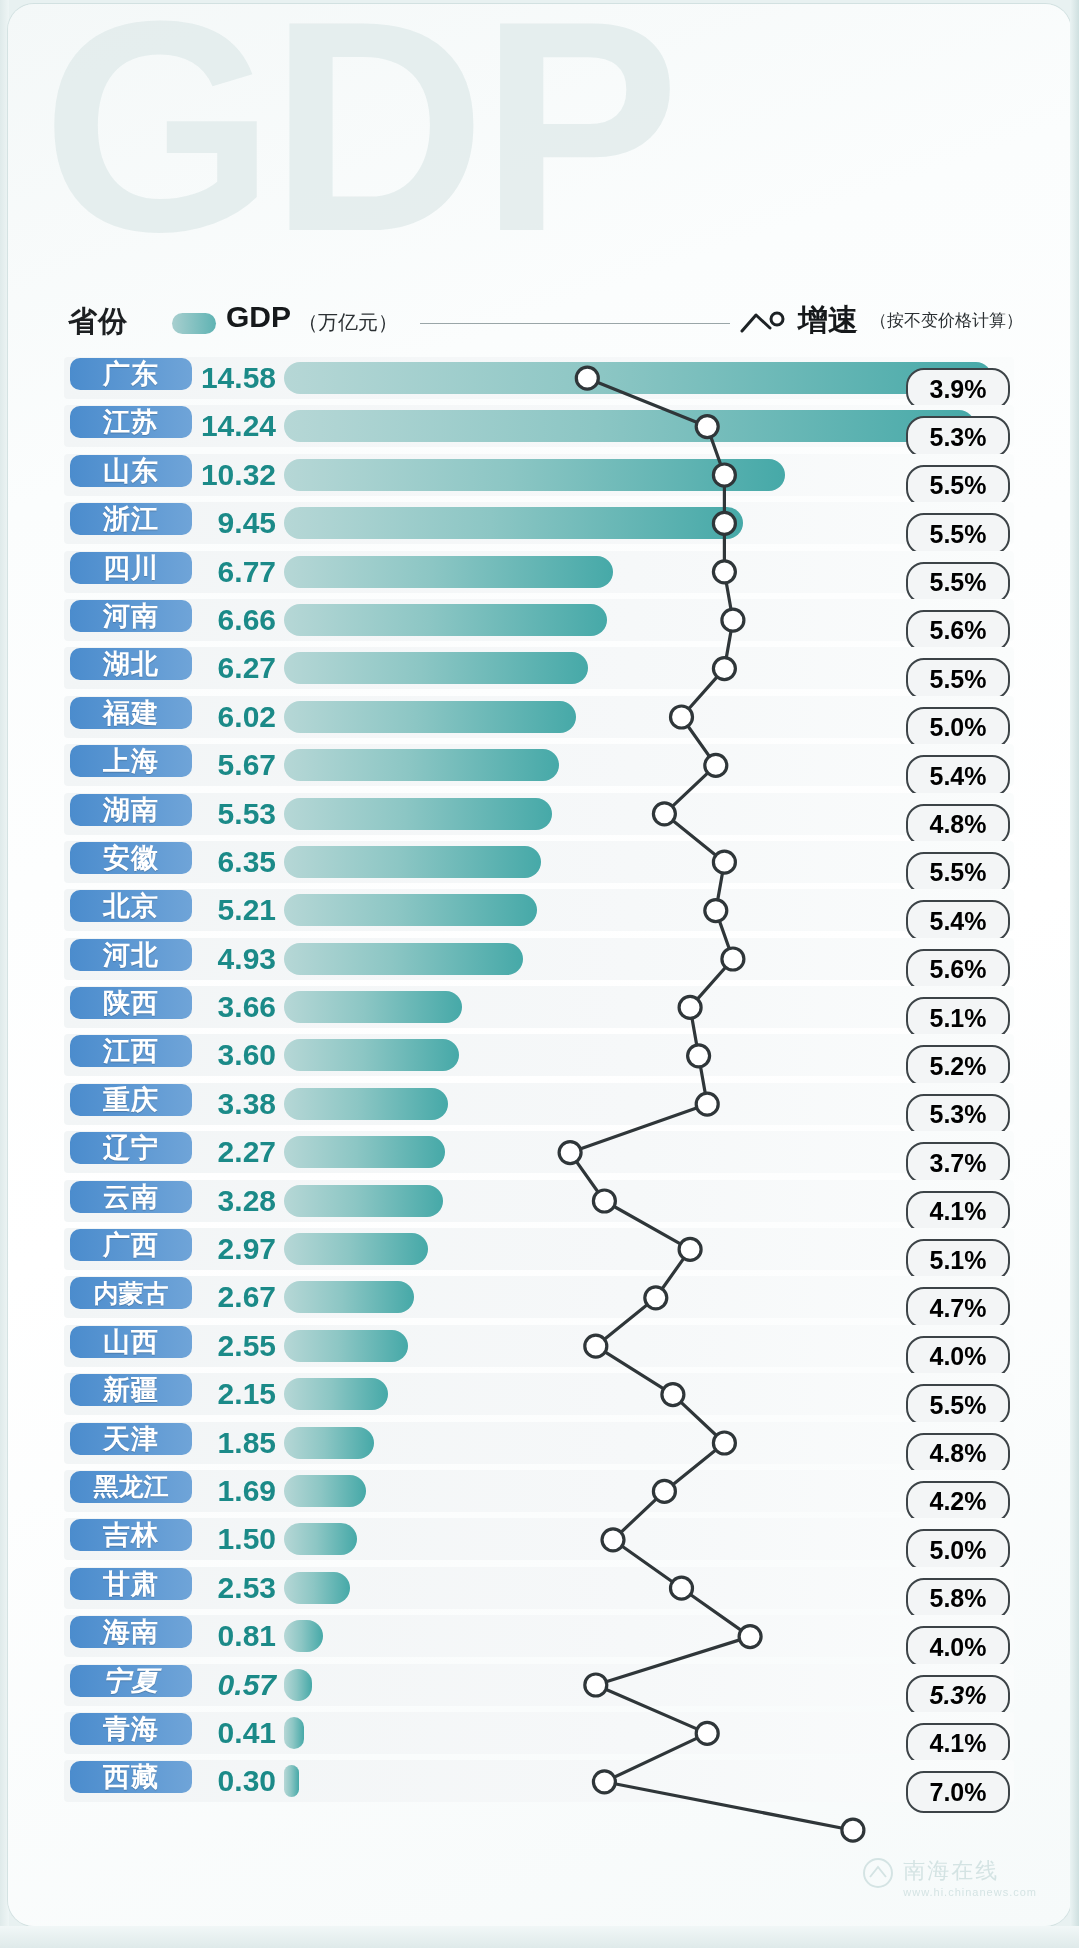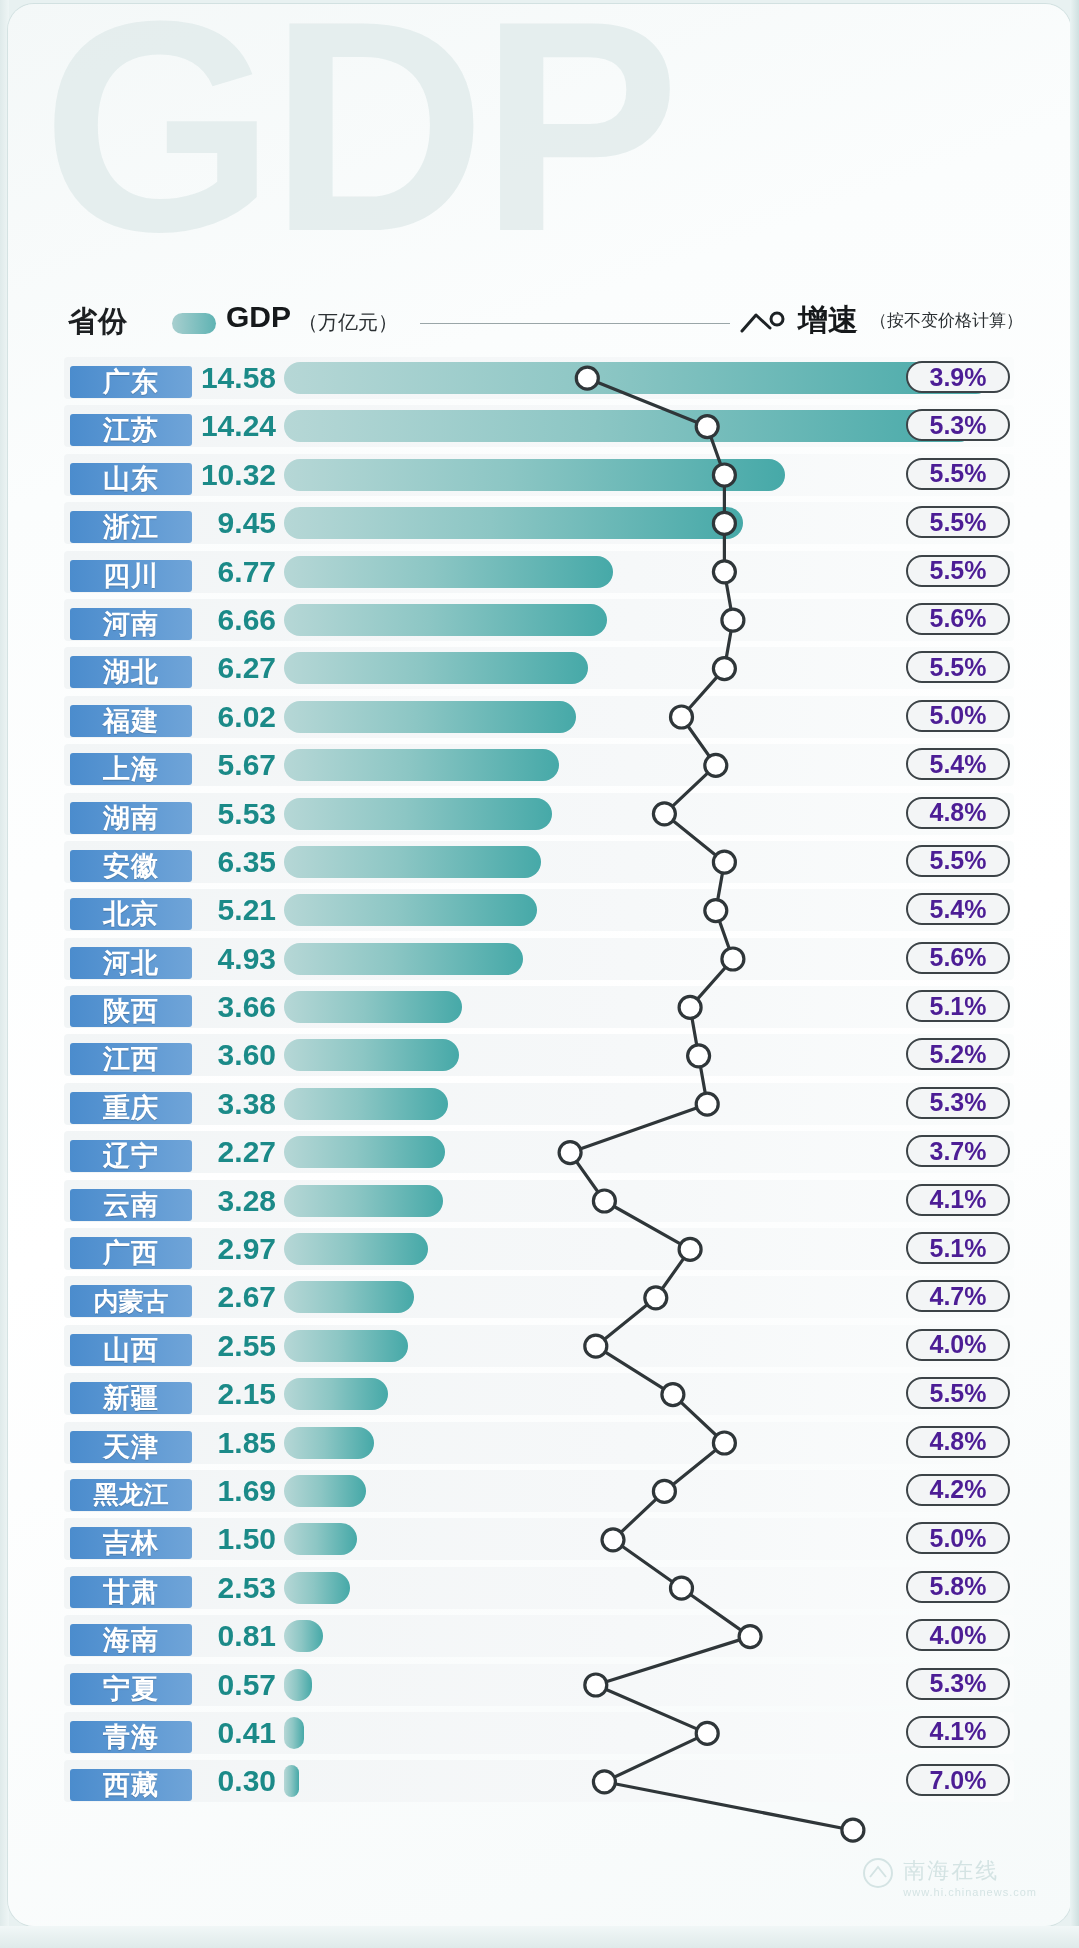--- a/index.html
+++ b/index.html
@@ -121,23 +121,23 @@
   }
   .row-bg {
     position:absolute;
     left:56px; top:3px;
     width:950px; height:42px;
     background:linear-gradient(to right,#f2f5f6 0%,#f6f8f9 60%,#fafcfc 100%);
     border-radius:4px;
   }
   .prov {
     position:absolute;
-    left:62px; top:12px;
+    left:62px; top:4px;
     width:122px; height:32px;
-    border-radius:3px;
+    border-radius:10px;
     background:linear-gradient(to right,#4b8ccd,#6fa4d8);
     color:#ffffff;
     font-size:27px;
     font-weight:700;
     letter-spacing:1px;
     display:flex;
     align-items:center;
     justify-content:center;
     text-shadow:0 1px 1px rgba(0,0,0,.18);
   }
@@ -156,32 +156,32 @@
   }
   .bar {
     position:absolute;
     left:276px; top:8px;
     height:32px;
     border-radius:16px;
     background:linear-gradient(to right,#b6d7d6 0%,#8cc6c4 45%,#46a9a8 100%);
   }
   .pct {
     position:absolute;
-    top:7px;
+    top:14px;
     left:898px;
-    width:104px; height:32px;
+    width:104px; height:42px;
     border:2px solid #3c4347;
     border-radius:18px;
     background:#f3f5f6;
     display:flex;
     align-items:center;
     justify-content:center;
     font-size:25px;
     font-weight:700;
-    color:#4c1d95;
+    color:#000000;
   }
 
   
   #line-layer {
     position:absolute;
     left:0; top:350px;
     width:1063px; height:1505px;
     pointer-events:none;
   }
 
@@ -407,21 +407,21 @@
         <div class="bar" style="width: 66.4907px;"></div>
         <div class="pct">5.8%</div>
       </div>
       <div class="row" style="height: 48.4px;">
         <div class="row-bg"></div>
         <div class="prov">海南</div>
         <div class="gdp">0.81</div>
         <div class="bar" style="width: 39.312px;"></div>
         <div class="pct">4.0%</div>
       </div>
-      <div class="row" style="height: 48.4px;">
+      <div class="row" style="height: 48.4px; font-style: italic;">
         <div class="row-bg"></div>
         <div class="prov">宁夏</div>
         <div class="gdp">0.57</div>
         <div class="bar" style="width: 27.664px;"></div>
         <div class="pct">5.3%</div>
       </div>
       <div class="row" style="height: 48.4px;">
         <div class="row-bg"></div>
         <div class="prov">青海</div>
         <div class="gdp">0.41</div>

